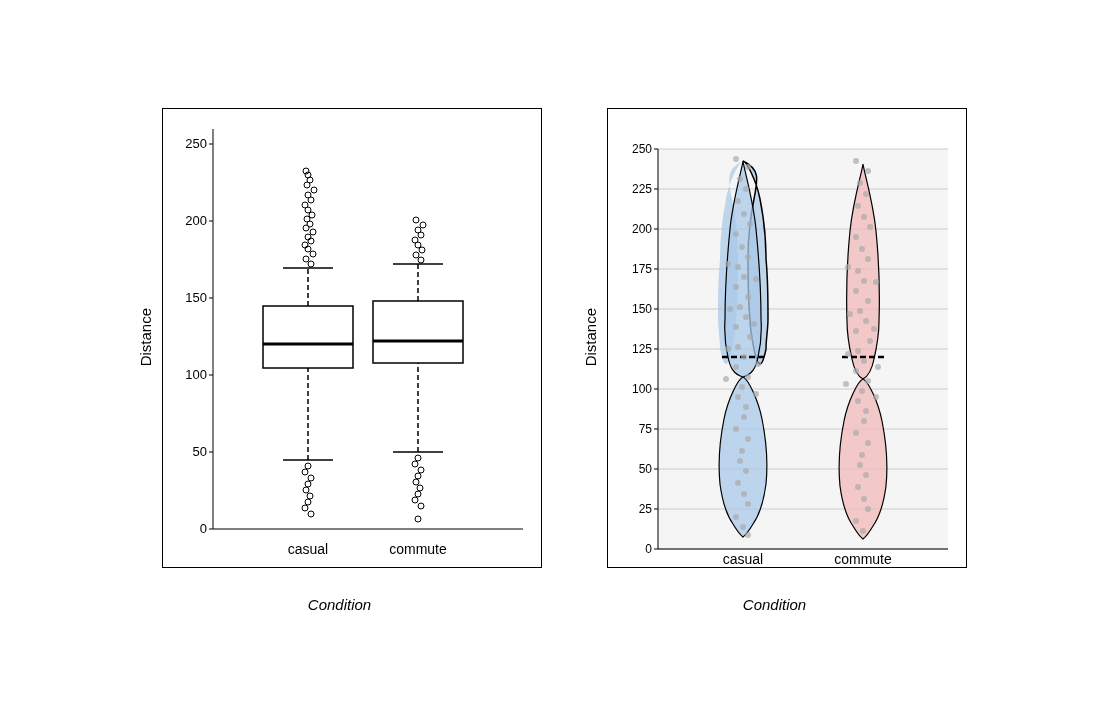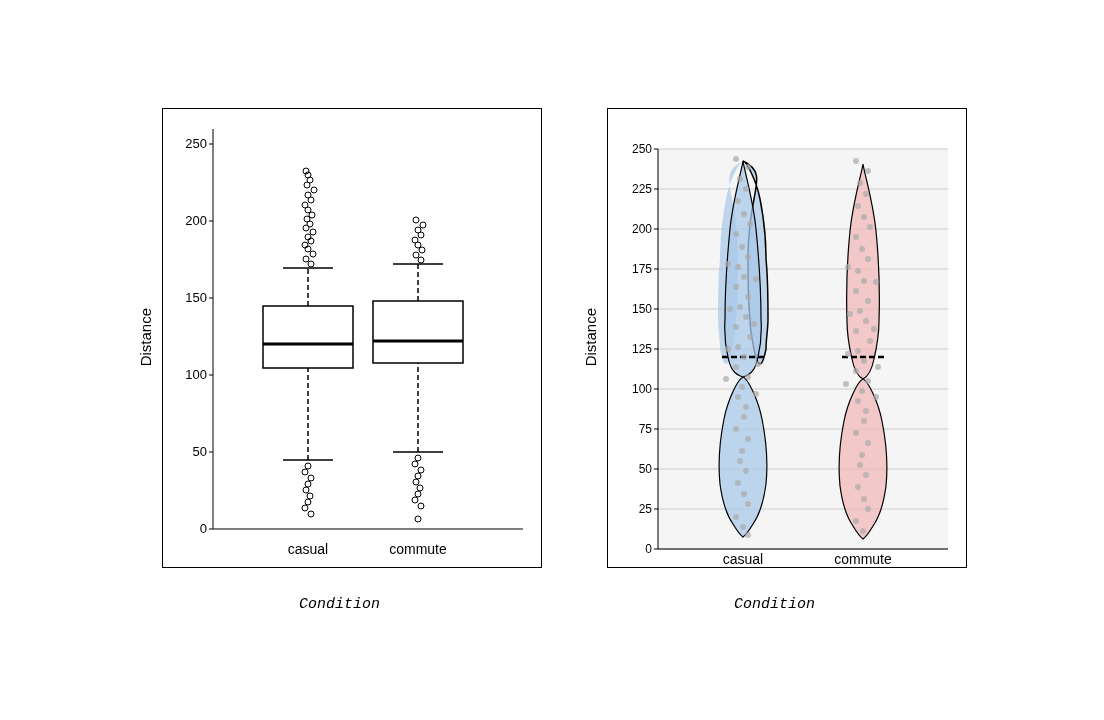--- a/index.html
+++ b/index.html
@@ -37,21 +37,20 @@
       font-size: 15px;
       writing-mode: vertical-rl;
       transform: rotate(180deg);
       margin-right: 8px;
       font-weight: normal;
     }
     .x-axis-label {
       font-size: 15px;
       margin-top: 28px;
       font-style: italic;
-      font-family: Liberation Mono, monospace;
     }
     .plot-area {
       position: relative;
       background: #ffffff;
       border: 1px solid #000;
     }
     
     .boxplot-area {
       width: 380px;
       height: 460px;

